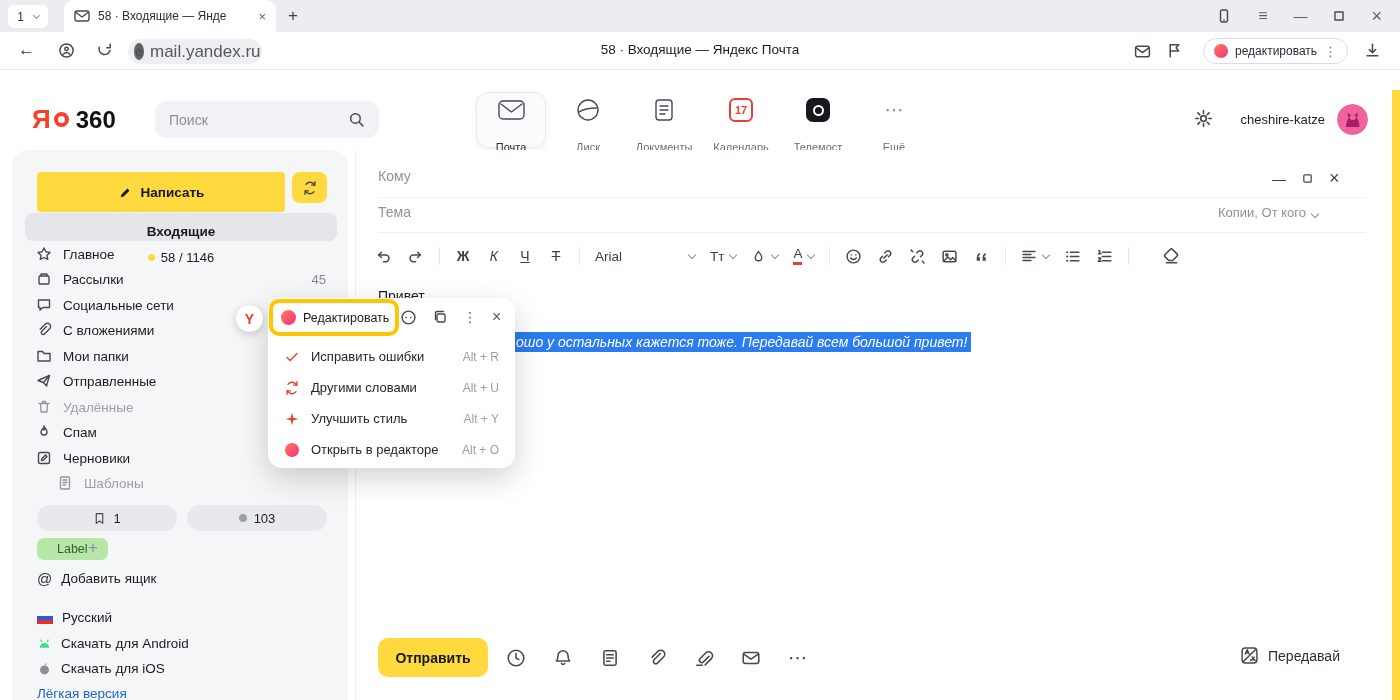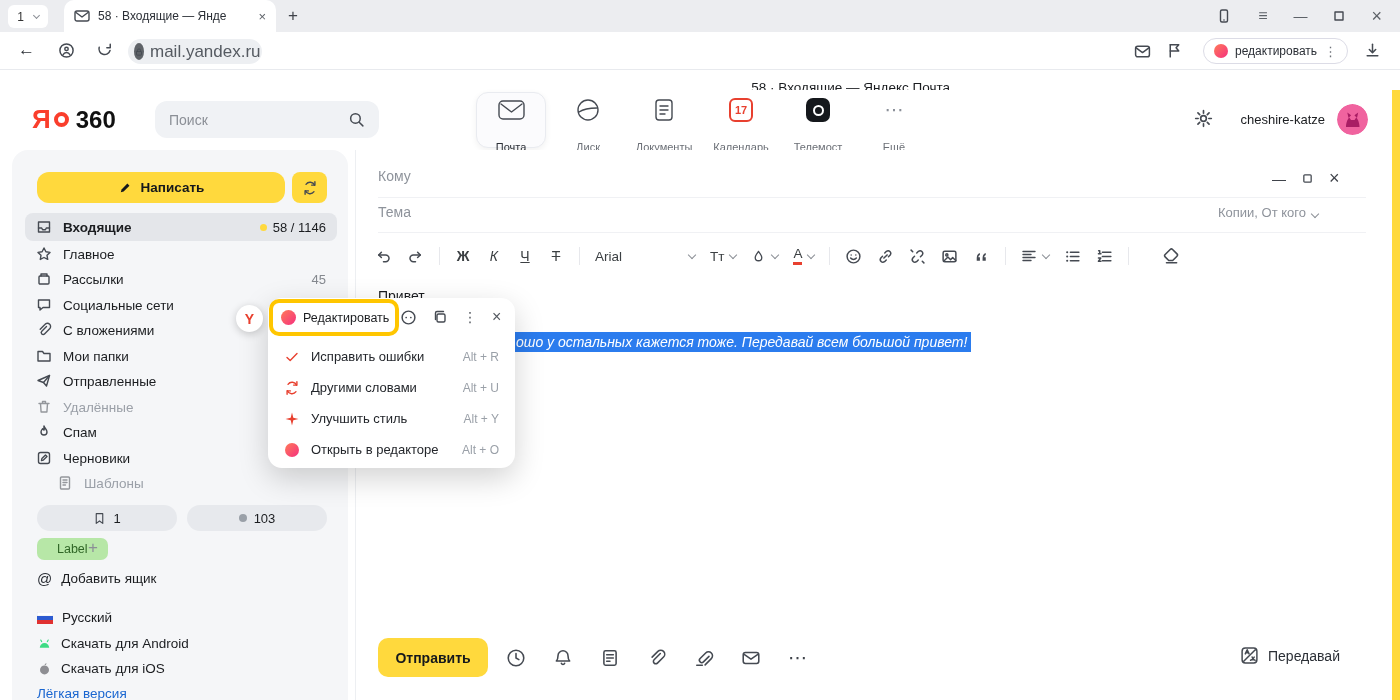--- a/index.html
+++ b/index.html
@@ -20,21 +20,21 @@
   .tab-counter { position:absolute; left:8px; top:5px; width:40px; height:23px; background:#fff; border-radius:6px; display:flex; align-items:center; justify-content:center; gap:4px; font-size:12px; color:#333; }
   .tab { position:absolute; left:64px; top:0; width:212px; height:32px; background:#fff; border-radius:10px 10px 0 0; display:flex; align-items:center; padding:0 10px; gap:8px; }
   .tab-title { font-size:12px; color:#2b2f36; white-space:nowrap; overflow:hidden; max-width:150px; }
   .glyphbtn { color:#5d6268; font-size:15px; line-height:1; cursor:default; }
   .winbtns { position:absolute; top:0; right:0; height:32px; display:flex; align-items:center; gap:26px; padding-right:18px; color:#3f434a; }
 
   .toolbar { position:absolute; left:0; top:32px; width:1400px; height:38px; background:#fff; border-bottom:1px solid #e8eaee; }
   .addr { position:absolute; left:128px; top:7px; width:134px; height:25px; background:#edeff2; border-radius:13px; display:flex; align-items:center; gap:6px; padding:0 6px; }
   .lockball { width:17px; height:17px; border-radius:50%; background:#5f6368; display:flex; align-items:center; justify-content:center; }
   .addr-text { font-size:17px; color:#555a61; }
-  .page-title { position:absolute; left:450px; top:10px; width:500px; text-align:right; font-size:13.5px; color:#1b1d20;margin-top:38px; }
+  .page-title { position:absolute; left:450px; top:10px; width:500px; text-align:center; font-size:13.5px; color:#1b1d20; }
   .extpill { position:absolute; left:1203px; top:6px; height:26px; border:1px solid #dcdce6; border-radius:13px; background:#fff; display:flex; align-items:center; gap:7px; padding:0 10px; }
   .redball { border-radius:50%; background:linear-gradient(135deg,#ff7a59,#f5317f); }
   .bookmarksbar { position:absolute; left:0; top:70px; width:1400px; height:20px; background:#fff; border-bottom:1px solid #ececf0; font-size:12px; color:#2b2f36; display:flex; align-items:center; padding:0 8px; gap:5px; }
   .bm-link { color:#1557c0; cursor:pointer; }
 
   
   .mailheader { position:absolute; left:0; top:90px; width:1392px; height:60px; background:#fff; }
   .logo { position:absolute; left:32px; top:16px; display:flex; align-items:center; gap:2px; }
   .logo-ya { color:#fa3e2c; font-weight:bold; font-size:26px; }
   .logo-ring { width:15px; height:15px; border:4px solid #fa3e2c; border-radius:50%; margin:0 1px; }
@@ -44,24 +44,24 @@
   .app { position:absolute; width:76px; text-align:center; top:98px; }
   .app .alabel { font-size:11px; color:#6b6f76; margin-top:19px; }
   .app-icon { margin:0 auto; }
   .app-active-card { position:absolute; left:476px; top:92px; width:70px; height:56px; background:#fbfbfd; border:1px solid #e9ebf0; border-radius:12px; box-shadow:0 2px 6px rgba(0,0,0,.06); }
   .gearwrap { position:absolute; left:1194px; top:109px; }
   .username { position:absolute; left:1215px; top:112px; width:110px; text-align:right; font-size:13px; color:#1b1d20; }
   .avatar { position:absolute; left:1337px; top:104px; width:31px; height:31px; border-radius:50%; overflow:hidden; }
 
   
   .sidebar { position:absolute; left:12px; top:150px; width:336px; height:550px; background:#f5f6f8; border-radius:16px 16px 0 0; }
-  .composebtn { position:absolute; left:37px; top:172px; width:248px; height:31px; background:#ffd93d; border-radius:12px; display:flex; align-items:center; justify-content:center; gap:8px; font-size:13.5px; font-weight:bold; color:#15181c; cursor:pointer; }
+  .composebtn { position:absolute; left:37px; top:172px; width:248px; height:40px; background:#ffd93d; border-radius:4px; display:flex; align-items:center; justify-content:center; gap:8px; font-size:13.5px; font-weight:bold; color:#15181c; cursor:pointer; }
   .syncbtn { position:absolute; left:292px; top:172px; width:35px; height:31px; background:#ffd93d; border-radius:8px; display:flex; align-items:center; justify-content:center; cursor:pointer; }
   .frow { position:absolute; left:25px; width:312px; height:26px; display:flex; align-items:center; gap:11px; padding:0 11px; cursor:pointer; }
-  .frow.active { background:#e4e6ea; border-radius:8px; height:28px; }
+  .frow.active { background:#e4e6ea; border-radius:8px; height:28px;flex-direction:column; }
   .flabel { font-size:13.5px; color:#1b1d20; flex:1; white-space:nowrap; }
   .flabel.muted { color:#9ba0a8; }
   .fcount { font-size:13px; color:#85898f; display:flex; align-items:center; gap:6px; }
   .fcount.dark { color:#1b1d20; }
   .ydot { width:7px; height:7px; border-radius:50%; background:#ffd93d; display:inline-block; }
   .pill { position:absolute; top:505px; width:140px; height:26px; background:#e7e9ed; border-radius:13px; display:flex; align-items:center; justify-content:center; gap:7px; font-size:13px; color:#1b1d20; cursor:pointer; }
   .graydot { width:8px; height:8px; border-radius:50%; background:#9aa0a8; }
   .labeltag { position:absolute; left:37px; top:538px; height:22px; padding:0 20px; background:#b7e7a7; border-radius:7px; display:flex; align-items:center; font-size:12.5px; color:#2f6526; cursor:pointer; }
   .labeladd { position:absolute; left:88px; top:538px; font-size:17px; color:#8b8f96; cursor:pointer; }
   .addmail { position:absolute; left:37px; top:570px; display:flex; align-items:center; gap:9px; font-size:13.5px; color:#1b1d20; cursor:pointer; }

